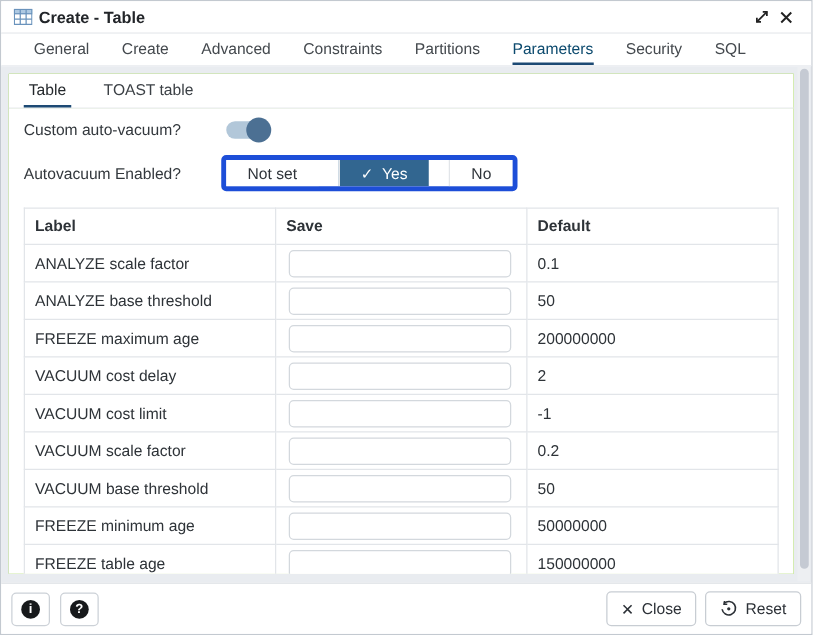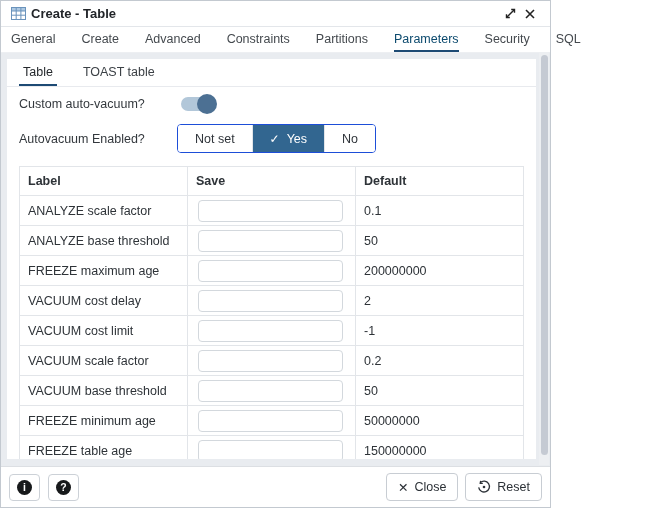--- a/index.html
+++ b/index.html
@@ -5,21 +5,21 @@
   * { margin:0; padding:0; box-sizing:border-box; }
   html,body { width:650px; height:508px; }
   body {
     font-family:"Liberation Sans", sans-serif;
     background:#fff;
     color:#33383d;
     font-size:12.5px;
     overflow:hidden;
   }
   .dialog {
-    width:551px; height:508px;
+    width:650px; height:508px;
     border:1px solid #c3c9d0;
     background:#fff;
     display:flex; flex-direction:column;
     position:relative;
   }
 
   
   .titlebar {
     height:26px; flex:0 0 26px;
     display:flex; align-items:center;
@@ -33,21 +33,21 @@
   .titlebar-btn {
     width:20px; height:20px;
     display:flex; align-items:center; justify-content:center;
     cursor:pointer; color:#222; background:none; border:none;
   }
 
   
   .tabstrip {
     height:26px; flex:0 0 26px;
     display:flex; align-items:stretch;
-    padding-left:10px;
+    padding-left:26px;
     background:#fff;
     border-bottom:1px solid #edeff2;
     text-align:center;
   }
   .tab {
     display:flex; align-items:center;
     margin-right:26px;
     color:#44494e;
     font-size:12.5px;
     cursor:pointer;
@@ -98,25 +98,26 @@
   }
   .switch .knob {
     position:absolute; right:-2px; top:-3px;
     width:20px; height:20px; border-radius:50%;
     background:#4c7093;
   }
 
   
   .segmented {
     display:inline-flex;
-    border:1px solid #1d4ed8;
+    border:4px solid #1d4ed8;
     border-radius:4px;
     overflow:hidden;
     background:#fff;
     height:29px;
+    gap:16px;
   }
   .segment {
     display:flex; align-items:center; justify-content:center;
     padding:0 17px;
     background:#fff; color:#2f343a;
     border:none; border-left:1px solid #e2e5e9;
     font-size:12.5px; cursor:pointer;
     font-family:"Liberation Sans", sans-serif;
   }
   .segment:first-child { border-left:none; }

